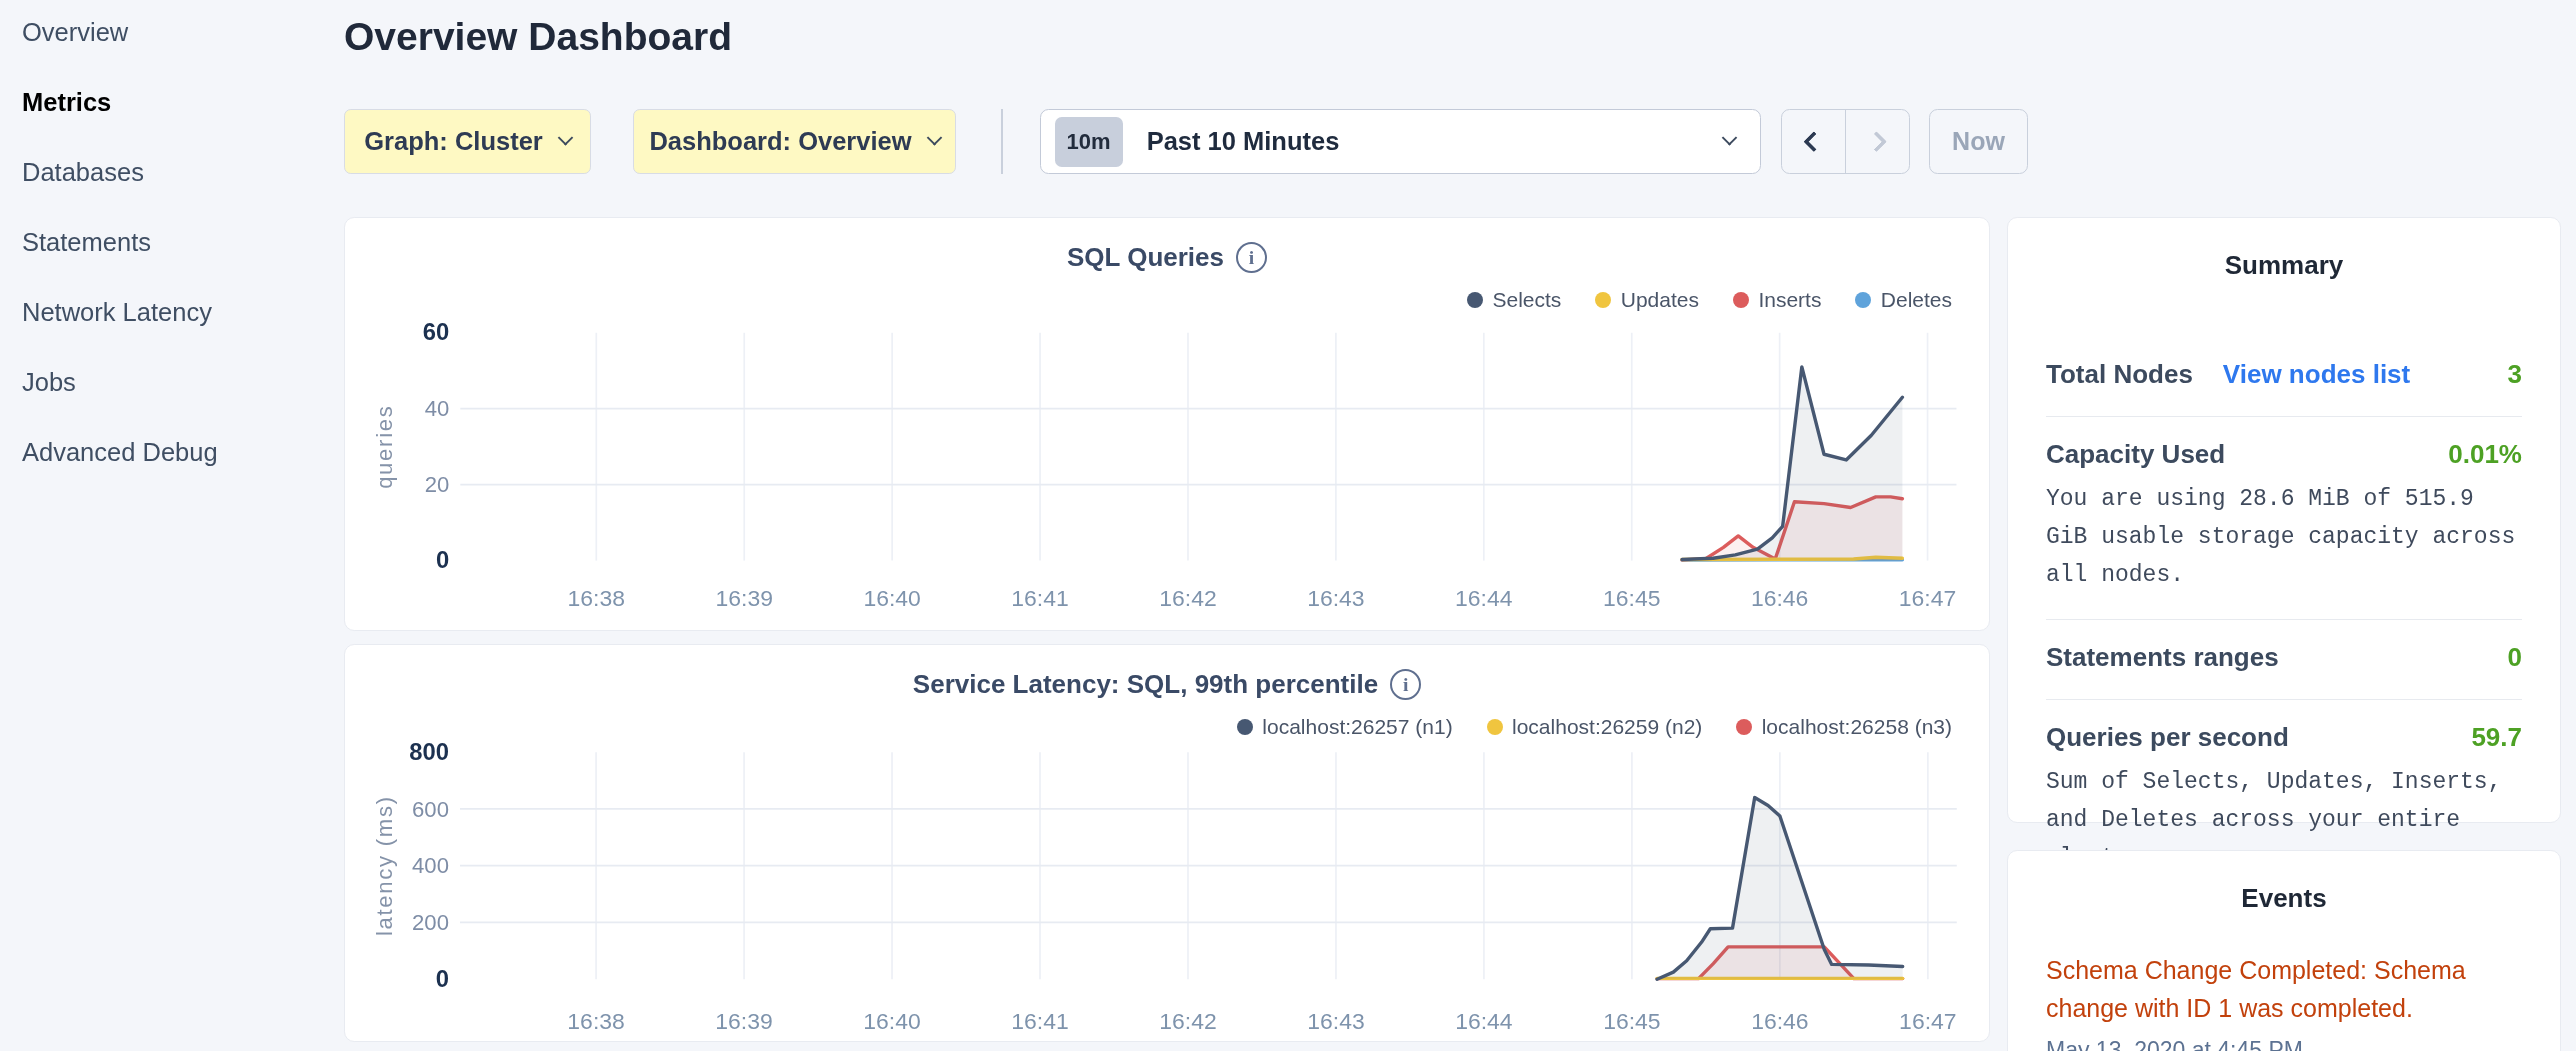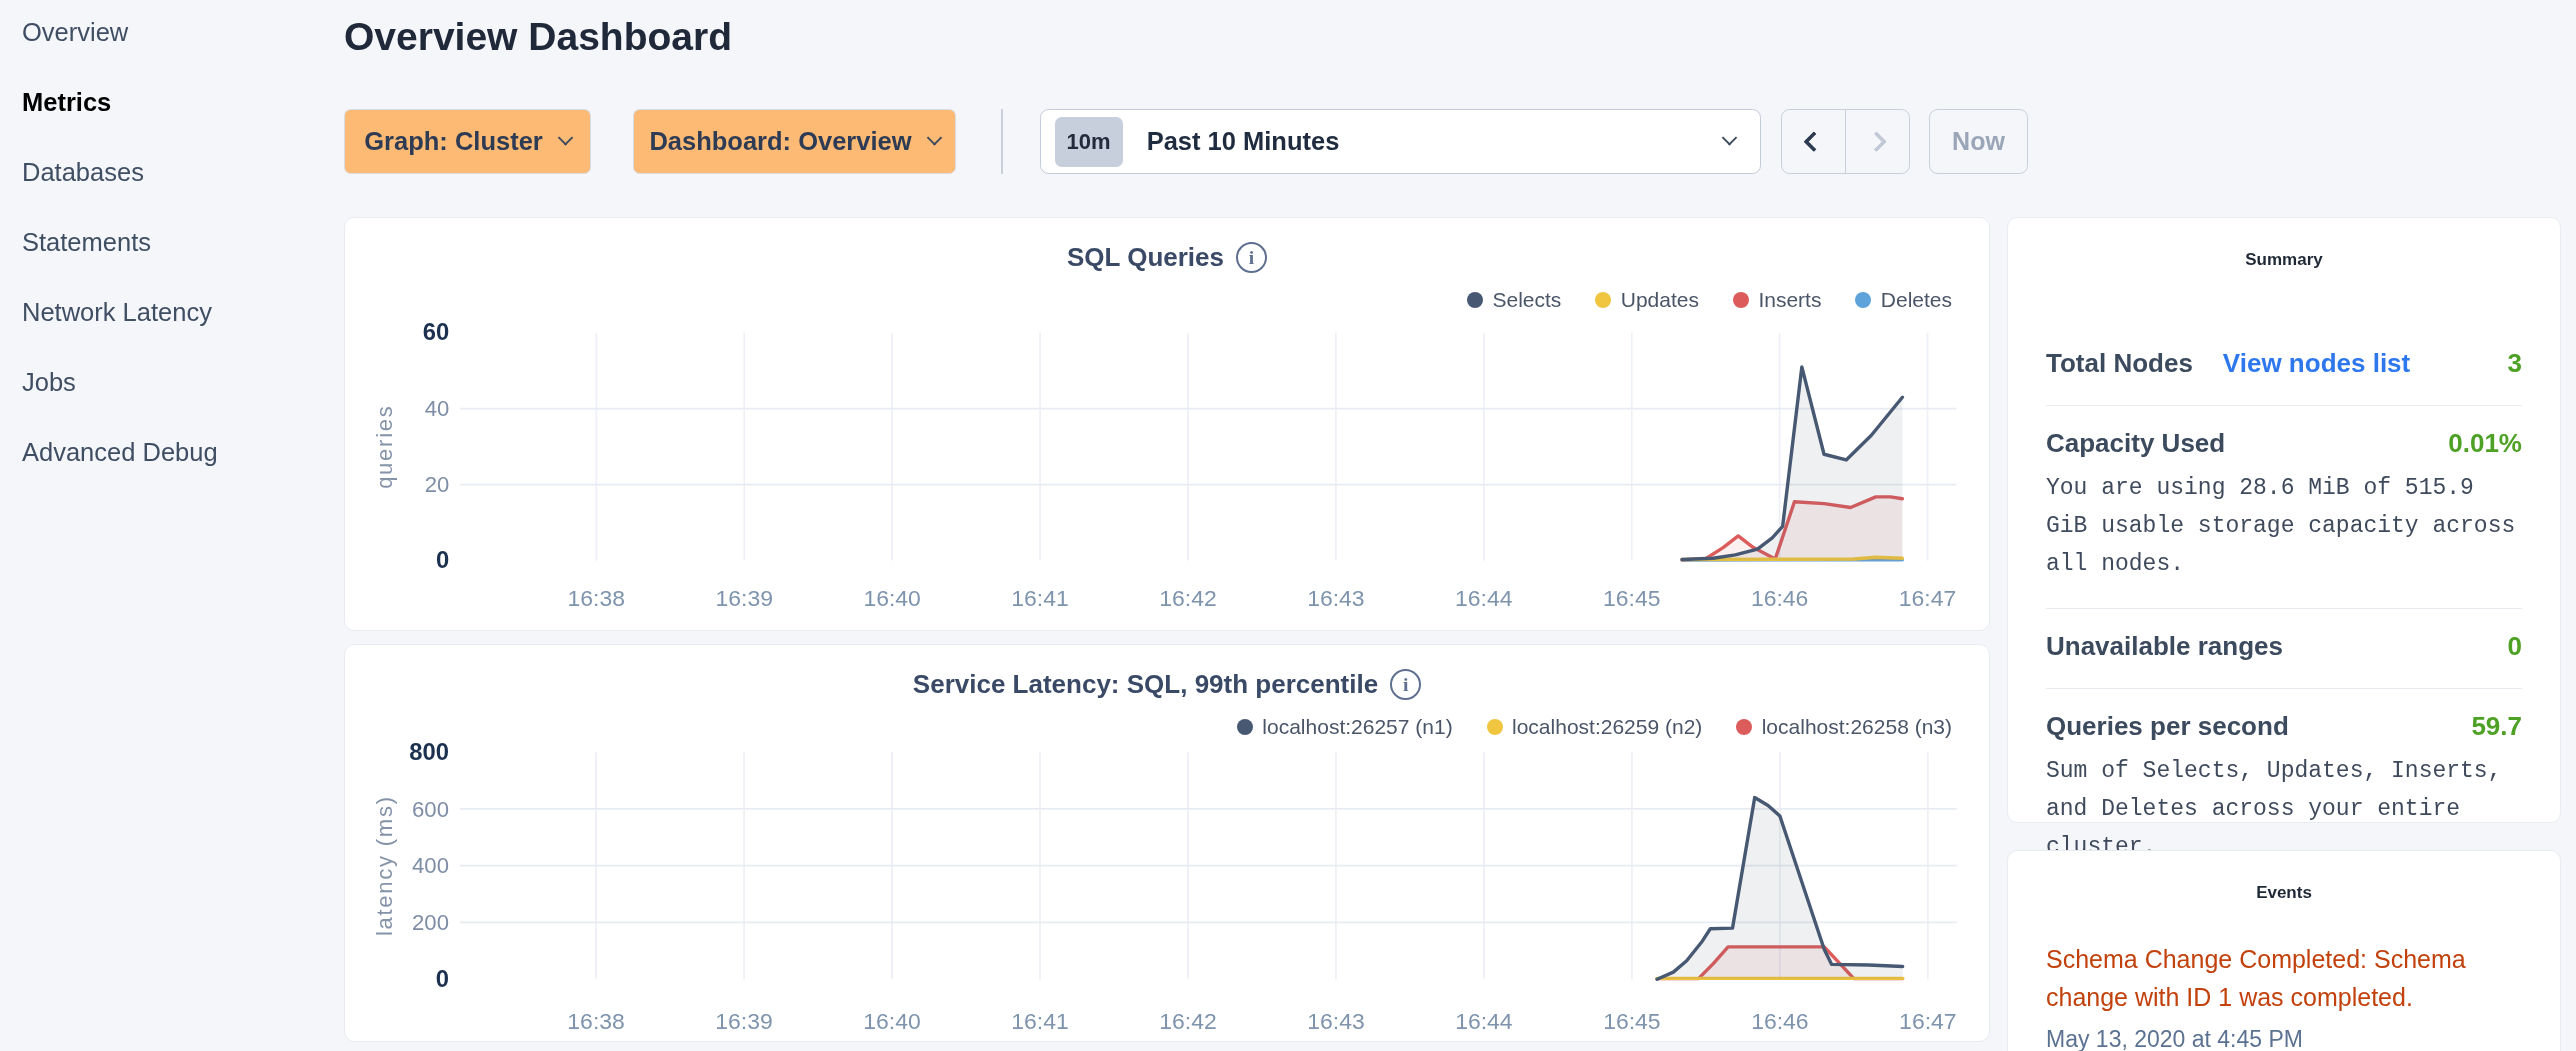--- a/index.html
+++ b/index.html
@@ -10,21 +10,21 @@
   .sidebar { position:absolute; left:22px; top:17px; width:306px; }
   .nav-item { display:block; font-size:25.5px; font-weight:500; color:#3F4E63;
     margin-bottom:39px; line-height:31px; cursor:pointer; }
   .nav-item.active { color:#000000; font-weight:700; }
 
   
   .page-title { position:absolute; left:344px; top:15.3px; font-size:39px;
     font-weight:600; color:#20293A; }
 
   .controls { position:absolute; left:344px; top:109px; height:65px; width:1701px; }
-  .dd-btn { position:absolute; top:0; height:65px; background:#fdba74;
+  .dd-btn { position:absolute; top:0; height:65px; background:#fef9c3;
     border:1.7px solid #D8DCE5; border-radius:6.8px; display:flex; align-items:center;
     justify-content:center; gap:17px; font-size:25.5px; font-weight:700; color:#2E3B54;
     cursor:pointer; }
   .dd-graph { left:0; width:247px; }
   .dd-dashboard { left:289px; width:323px; }
   .v-divider { position:absolute; left:657px; top:0; width:1.7px; height:65px; background:#C9D0DC; }
 
   .chev { display:inline-block; width:11px; height:11px; border-right:2.6px solid #3C4A5E;
     border-bottom:2.6px solid #3C4A5E; transform:rotate(45deg) translate(-2.6px,-2.6px); }
 
@@ -69,21 +69,21 @@
 
   svg.chart { position:absolute; left:0; top:0; }
   svg text { font-family:"Liberation Sans", sans-serif; }
   .ytick { font-size:26px; fill:#7E8DA6; }
   .ytick.extreme { font-size:28px; font-weight:700; fill:#1C3150; }
   .xtick { font-size:27px; fill:#7E93AC; }
   .axis-title { font-size:26px; fill:#8593A9; letter-spacing:2px; }
 
   
   .summary-card { padding:32px 38px 0 38px; }
-  .panel-title { text-align:center; font-size:17px; font-weight:700; color:#1F2836; }
+  .panel-title { text-align:center; font-size:26px; font-weight:700; color:#1F2836; }
   .summary-rows { margin-top:56px; }
   .s-row { padding:22px 0 25.5px 0; }
   .s-row + .s-row { border-top:1.7px solid #E7EAEF; }
   .s-head { display:flex; align-items:baseline; }
   .s-label { font-size:26px; font-weight:700; color:#3C4A5E; }
   .s-link { font-size:26px; font-weight:600; color:#2E78EE; margin-left:30px; cursor:pointer; }
   .s-value { margin-left:auto; font-size:26px; font-weight:700; color:#4DA124; }
   .s-desc { margin-top:10.2px; font-size:23px; color:#3F4A5C; line-height:38px;font-family:Liberation Mono, monospace; }
 
   .events-card { padding:32px 38px 0 38px; }
@@ -264,21 +264,21 @@
     </div>
     <div class="s-row">
       <div class="s-head">
         <span class="s-label">Capacity Used</span>
         <span class="s-value">0.01%</span>
       </div>
       <div class="s-desc">You are using 28.6 MiB of 515.9 GiB usable storage capacity across all nodes.</div>
     </div>
     <div class="s-row">
       <div class="s-head">
-        <span class="s-label">Unavailable ranges</span>
+        <span class="s-label">Statements ranges</span>
         <span class="s-value">0</span>
       </div>
     </div>
     <div class="s-row">
       <div class="s-head">
         <span class="s-label">Queries per second</span>
         <span class="s-value">59.7</span>
       </div>
       <div class="s-desc">Sum of Selects, Updates, Inserts, and Deletes across your entire cluster.</div>
     </div>

